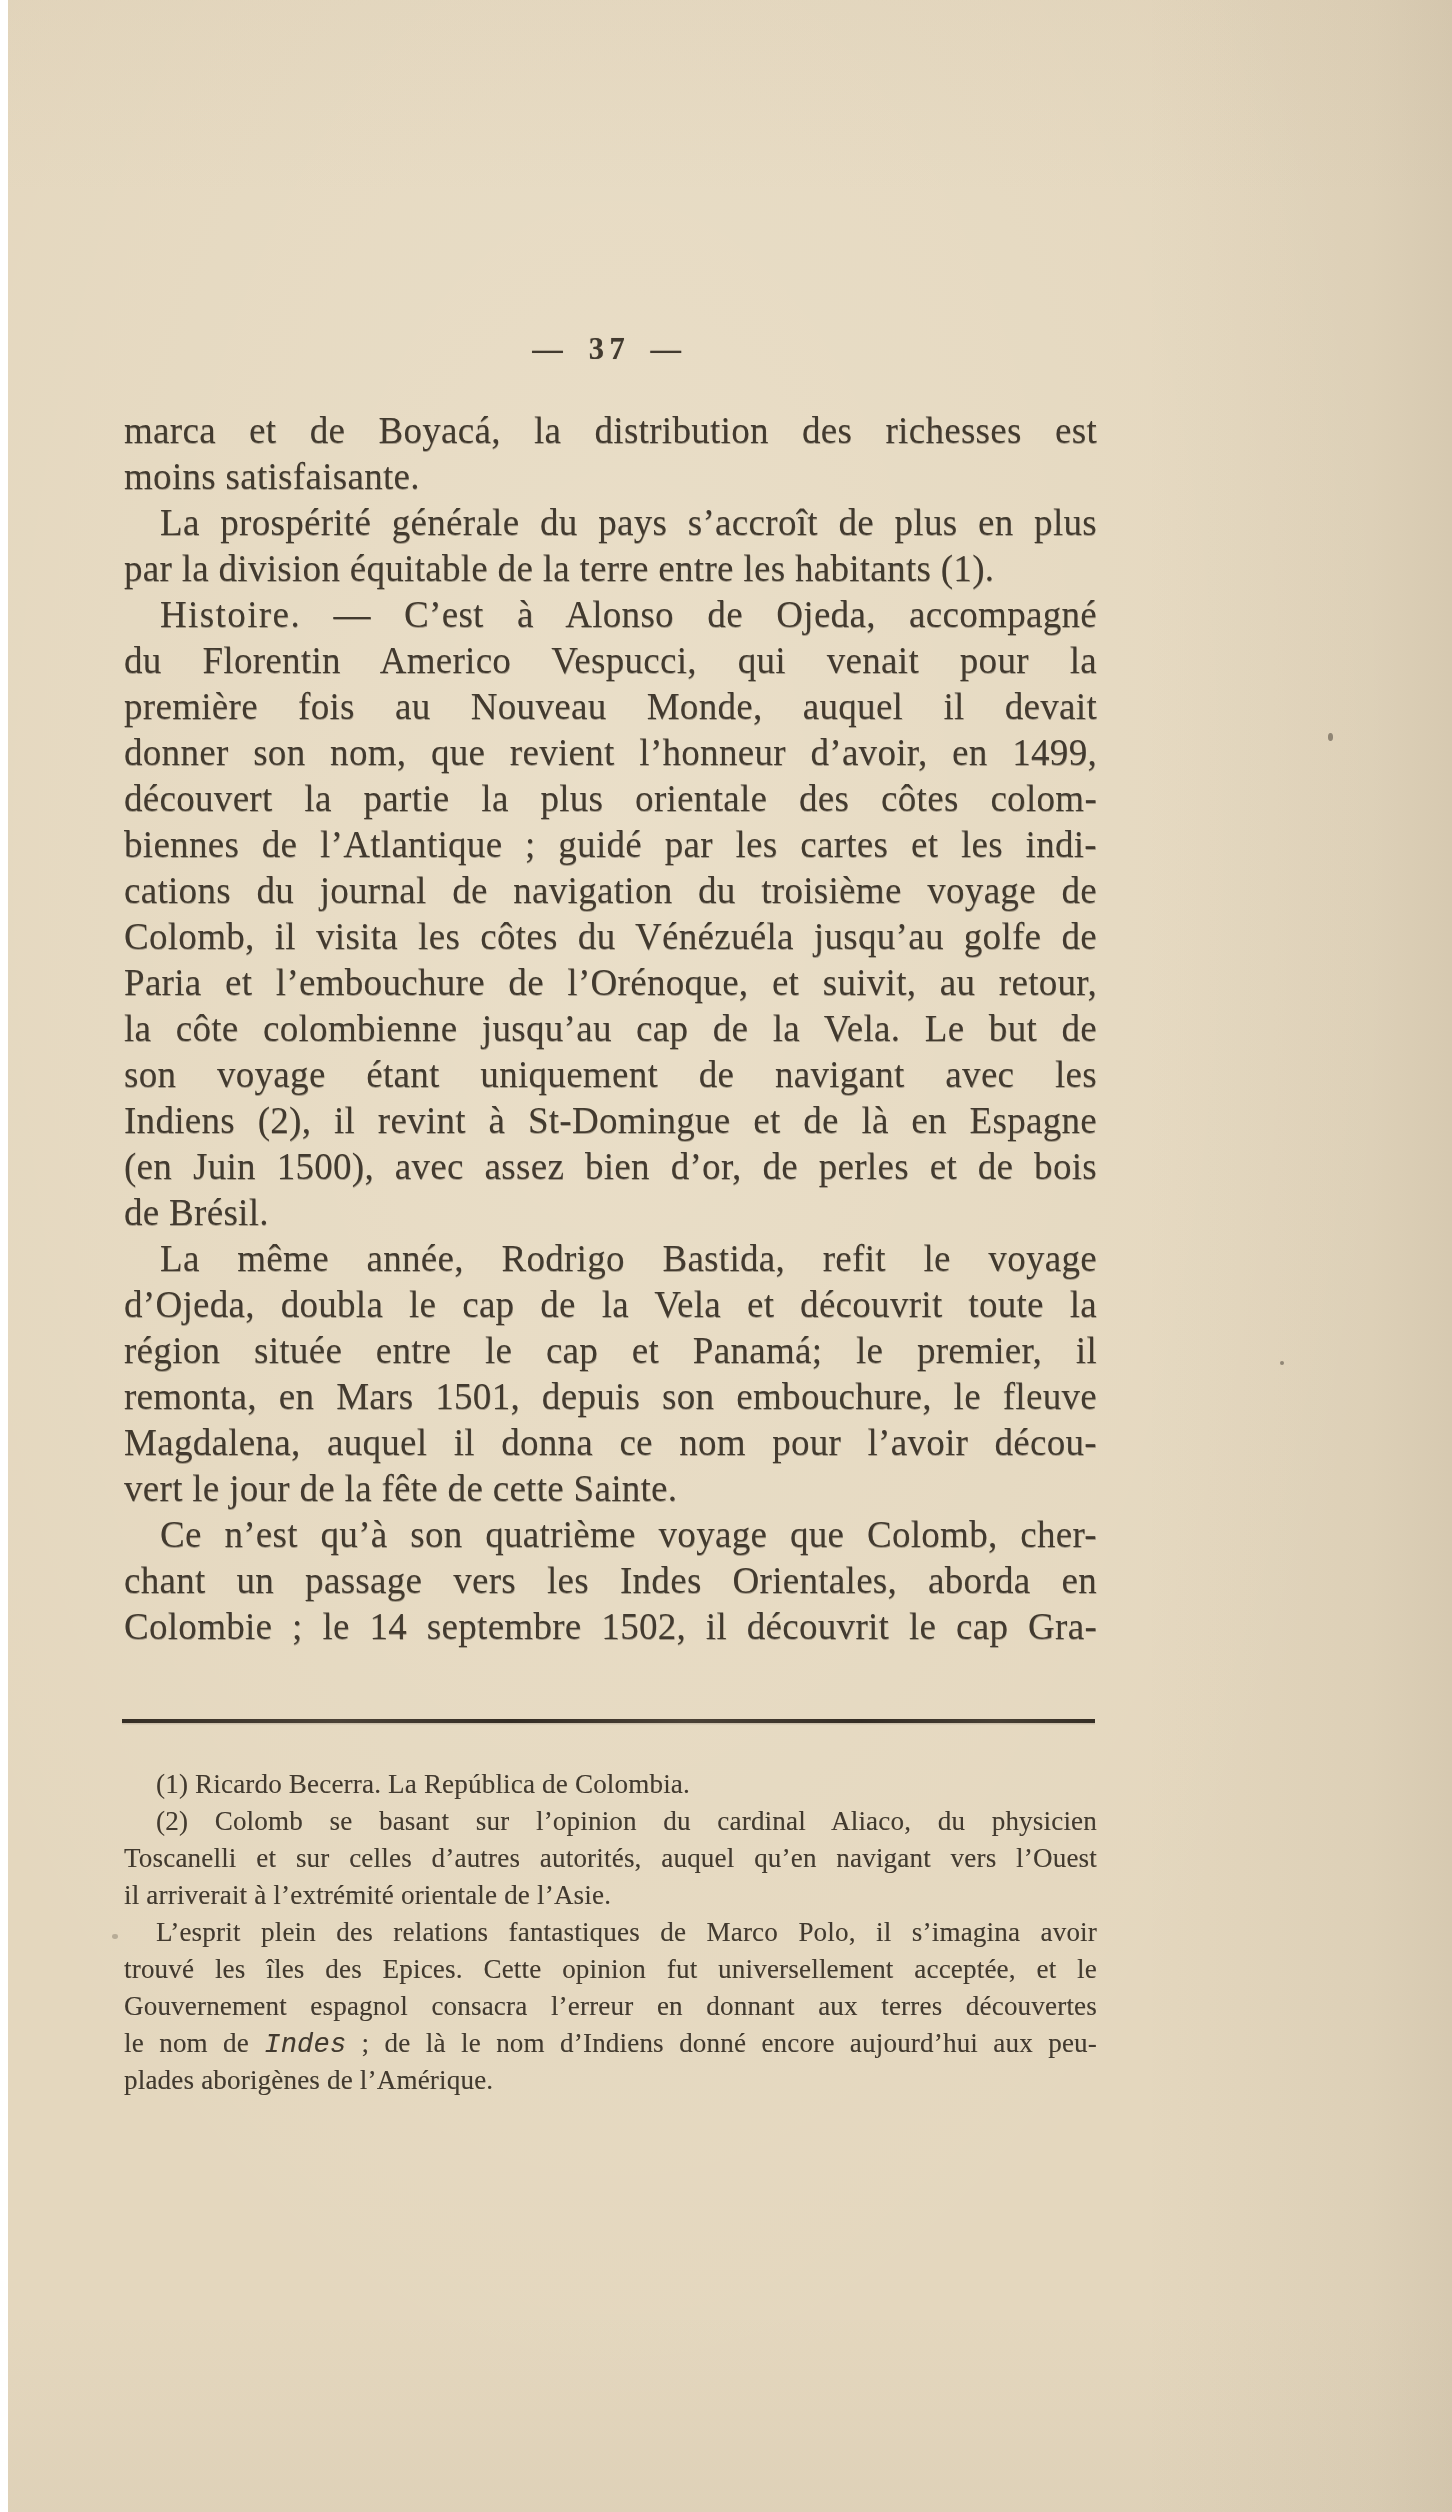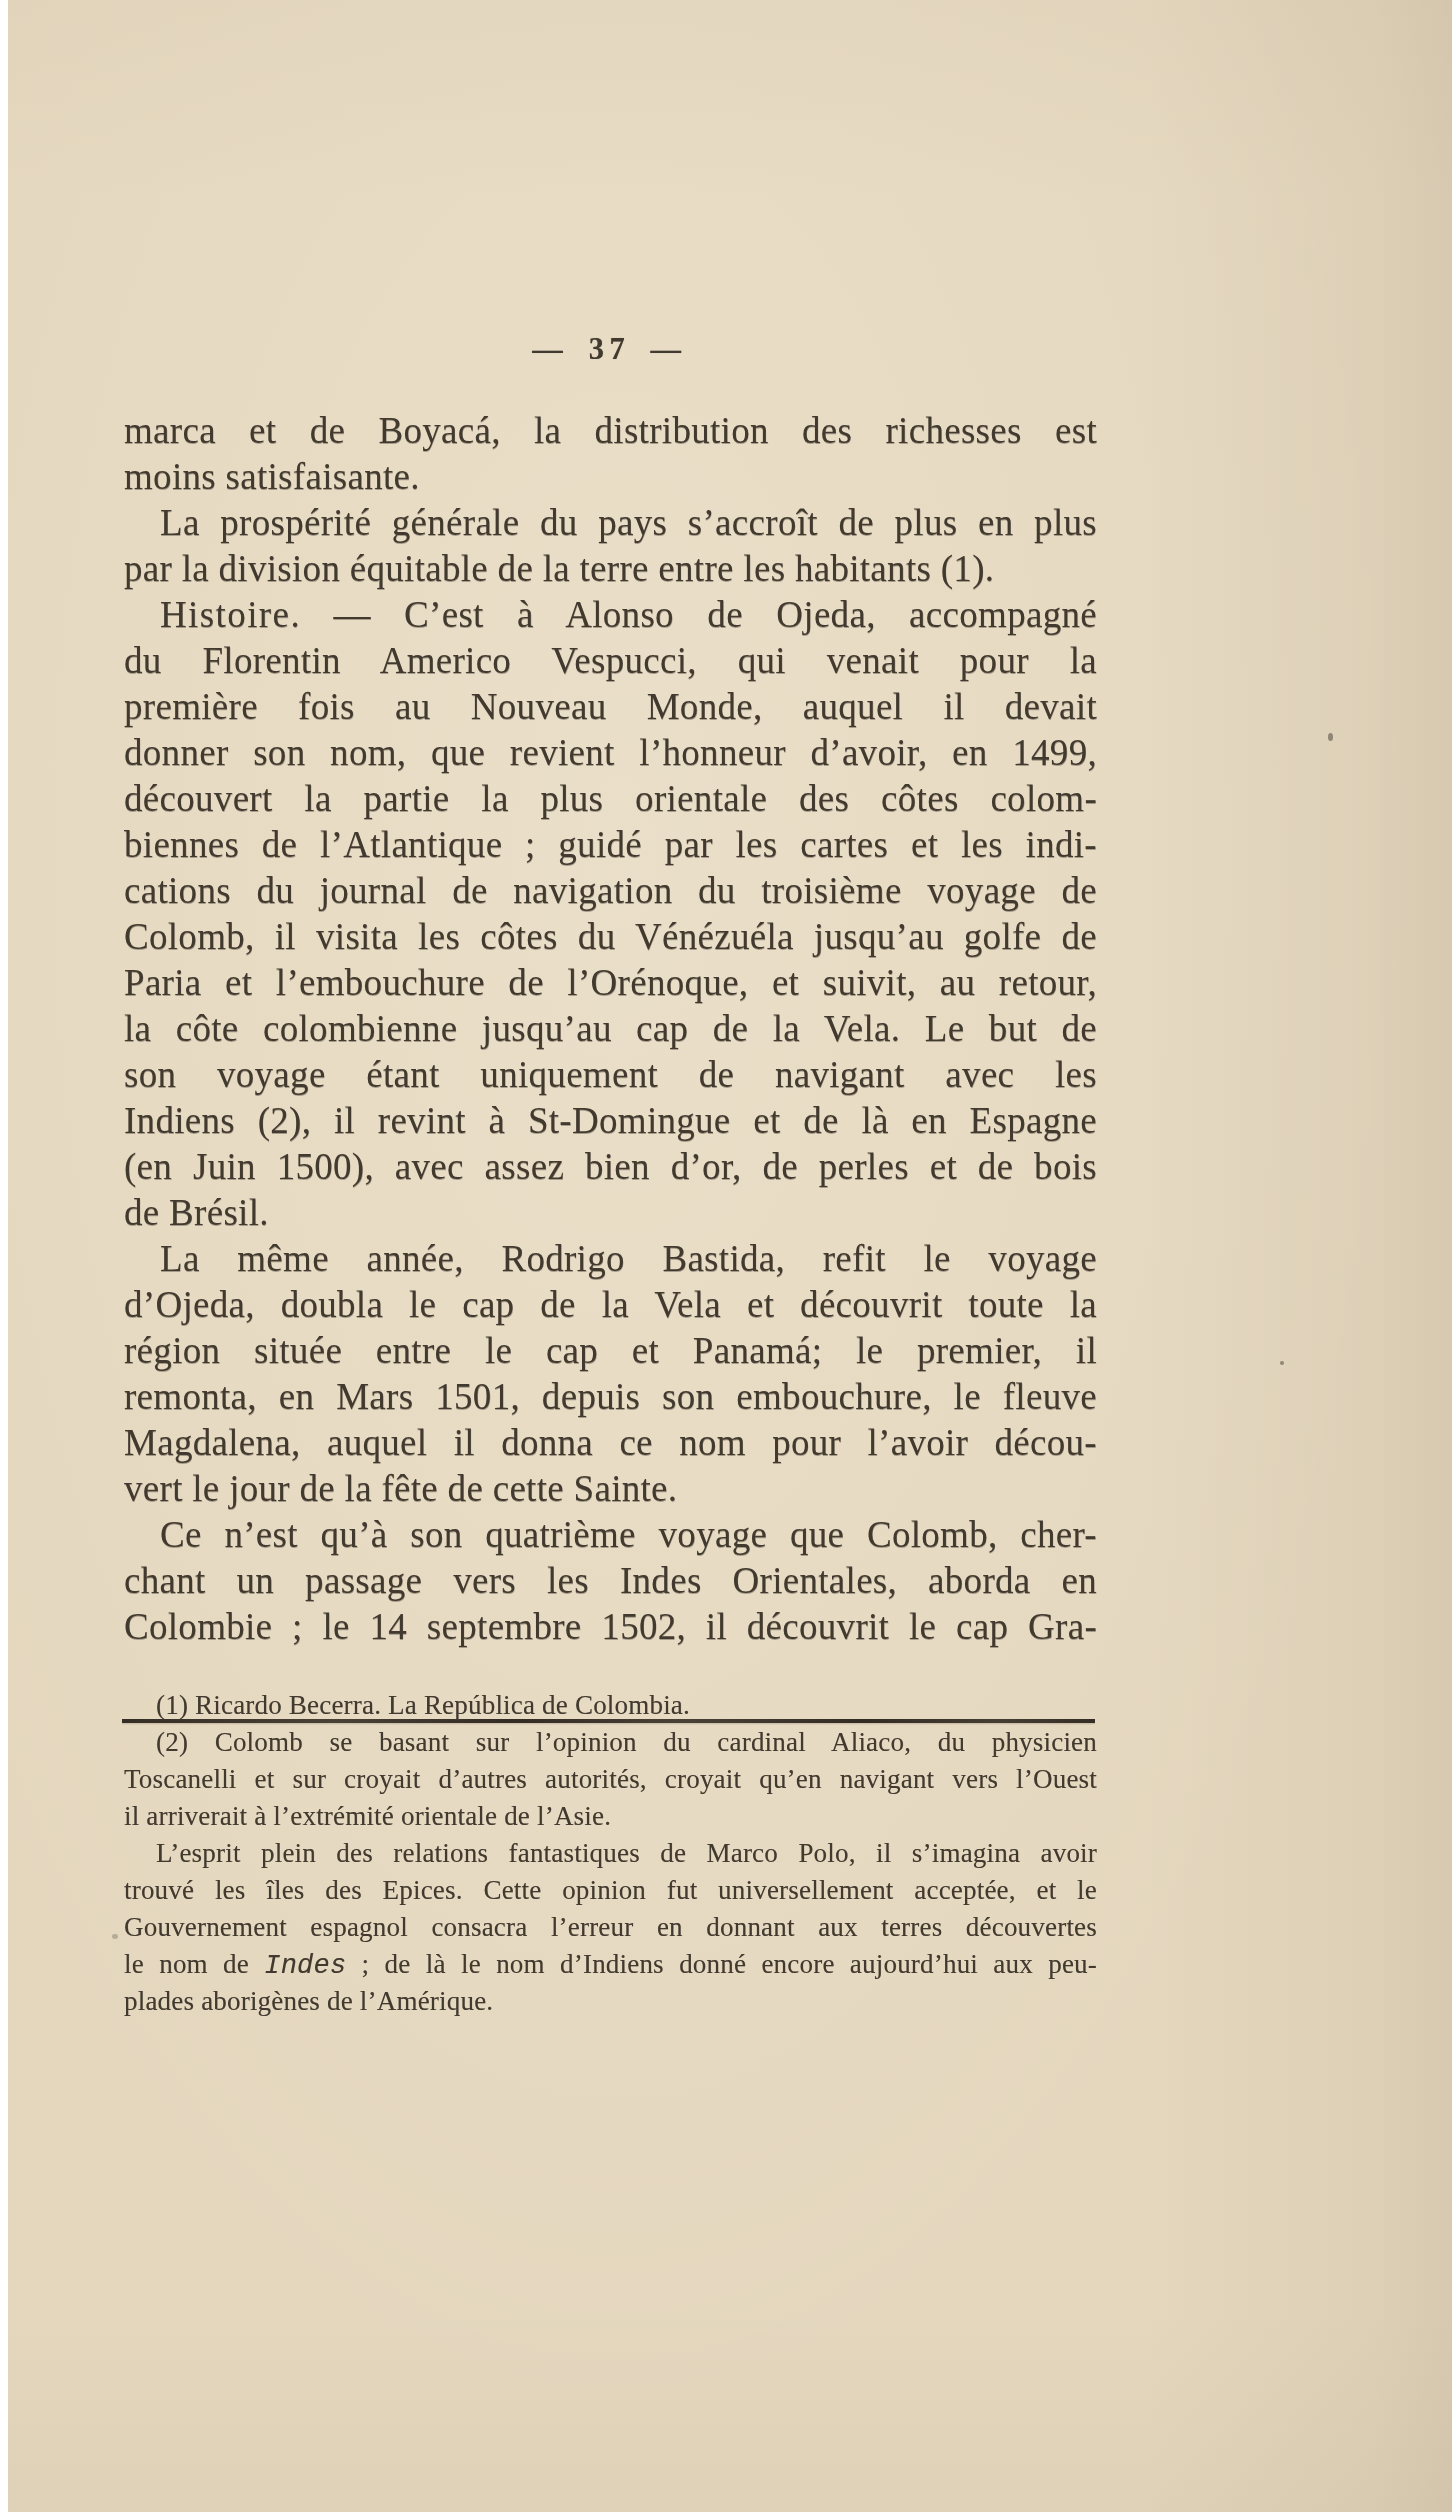--- a/index.html
+++ b/index.html
@@ -26,21 +26,21 @@
     text-align:center;font-size:30.5px;font-weight:700;
     letter-spacing:5.6px;word-spacing:7px;
     text-shadow:0 0 0.7px rgba(58,50,40,0.45);
   }
   .main{
     position:absolute;left:116px;top:408px;width:973px;
     font-size:37px;line-height:46px;letter-spacing:0.3px;
     text-shadow:0.3px 0.6px 0.6px rgba(58,50,40,0.38);
   }
   .footnotes{
-    position:absolute;left:116px;top:1687px;width:973px;
+    position:absolute;left:116px;top:1766px;width:973px;
     font-size:27px;line-height:37px;letter-spacing:0.2px;
     text-shadow:0.2px 0.4px 0.6px rgba(58,50,40,0.35);
   }
   .rule{
     position:absolute;left:114px;top:1719px;width:973px;height:4.2px;
     background:linear-gradient(90deg,#352e25 0%,#4a4136 22%,#332c24 40%,#4a4136 58%,#332c24 76%,#463e33 90%,#352e25 100%);
     box-shadow:0 1.4px 0 rgba(58,50,40,0.15);
   }
   .line{
     text-align:justify;text-align-last:justify;
@@ -101,21 +101,21 @@
         <div class="line">Colombie ; le 14 septembre 1502, il découvrit le cap Gra-</div>
       </div>
     </div>
   <div class="rule"></div>
   <div class="footnotes">
       <div class="para">
         <div class="line endline indent">(1) Ricardo Becerra. La República de Colombia.</div>
       </div>
       <div class="para">
         <div class="line indent">(2) Colomb se basant sur l’opinion du cardinal Aliaco, du physicien</div>
-        <div class="line">Toscanelli et sur croyait d’autres autorités, croyait qu’en navigant vers l’Ouest</div>
+        <div class="line">Toscanelli et sur celles d’autres autorités, auquel qu’en navigant vers l’Ouest</div>
         <div class="line endline">il arriverait à l’extrémité orientale de l’Asie.</div>
       </div>
       <div class="para">
         <div class="line indent">L’esprit plein des relations fantastiques de Marco Polo, il s’imagina avoir</div>
         <div class="line">trouvé les îles des Epices. Cette opinion fut universellement acceptée, et le</div>
         <div class="line">Gouvernement espagnol consacra l’erreur en donnant aux terres découvertes</div>
         <div class="line">le nom de <em>Indes</em> ; de là le nom d’Indiens donné encore aujourd’hui aux peu-</div>
         <div class="line endline">plades aborigènes de l’Amérique.</div>
       </div>
     </div>

